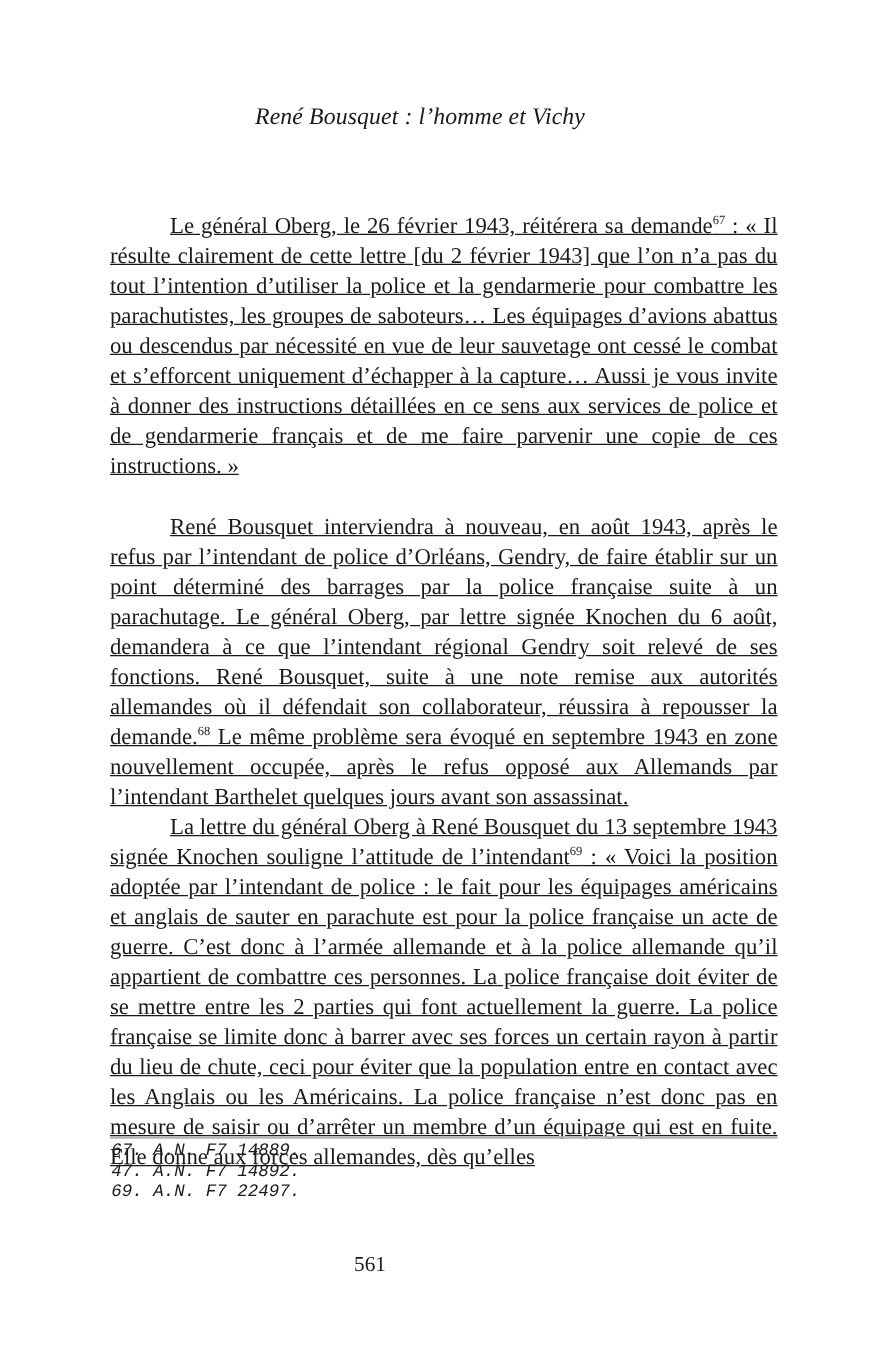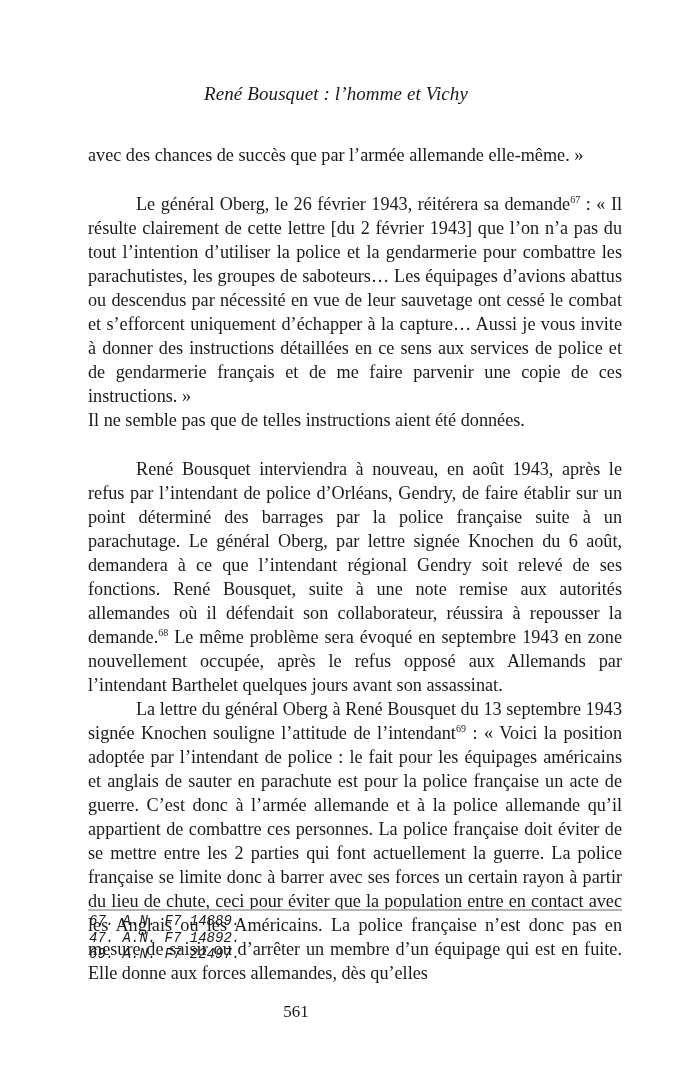--- a/index.html
+++ b/index.html
@@ -33,20 +33,21 @@
       font-size: 18.2px;
       line-height: 24px;
     }
     .text-block p {
       margin: 0;
       text-align: justify;
       text-align-last: left;
     }
     .text-block p.indent {
       text-indent: 48px;
+      text-decoration: underline;
     }
     .text-block p.gap-big {
       margin-top: 25px;
     }
     sup {
       font-size: 10px;
       line-height: 0;
       vertical-align: 7px;
     }
     .rule {
@@ -77,25 +78,23 @@
       text-align: center;
       font-size: 17px;
     }
   </style>
 </head>
 <body>
 
 <div class="running-head">René Bousquet : l’homme et Vichy</div>
 
 <div class="text-block">
-  <p><span>avec des chances de succès que par l’armée allemande elle-même. »</span></p>
 
   <p class="indent gap-big"><span>Le général Oberg, le 26 février 1943, réitérera sa demande</span><sup>67</sup><span> : « Il résulte clairement de cette lettre [du 2 février 1943] que l’on n’a pas du tout l’intention d’utiliser la police et la gendarmerie pour combattre les parachutistes, les groupes de saboteurs… Les équipages d’avions abattus ou descendus par nécessité en vue de leur sauvetage ont cessé le combat et s’efforcent uniquement d’échapper à la capture… Aussi je vous invite à donner des instructions détaillées en ce sens aux services de police et de gendarmerie français et de me faire parvenir une copie de ces instructions. »</span></p>
 
-  <p><span>Il ne semble pas que de telles instructions aient été données.</span></p>
 
   <p class="indent gap-big"><span>René Bousquet interviendra à nouveau, en août 1943, après le refus par l’intendant de police d’Orléans, Gendry, de faire établir sur un point déterminé des barrages par la police française suite à un parachutage. Le général Oberg, par lettre signée Knochen du 6 août, demandera à ce que l’intendant régional Gendry soit relevé de ses fonctions. René Bousquet, suite à une note remise aux autorités allemandes où il défendait son collaborateur, réussira à repousser la demande.</span><sup>68</sup><span> Le même problème sera évoqué en septembre 1943 en zone nouvellement occupée, après le refus opposé aux Allemands par l’intendant Barthelet quelques jours avant son assassinat.</span></p>
 
   <p class="indent"><span>La lettre du général Oberg à René Bousquet du 13 septembre 1943 signée Knochen souligne l’attitude de l’intendant</span><sup>69</sup><span> : « Voici la position adoptée par l’intendant de police : le fait pour les équipages américains et anglais de sauter en parachute est pour la police française un acte de guerre. C’est donc à l’armée allemande et à la police allemande qu’il appartient de combattre ces personnes. La police française doit éviter de se mettre entre les 2 parties qui font actuellement la guerre. La police française se limite donc à barrer avec ses forces un certain rayon à partir du lieu de chute, ceci pour éviter que la population entre en contact avec les Anglais ou les Américains. La police française n’est donc pas en mesure de saisir ou d’arrêter un membre d’un équipage qui est en fuite. Elle donne aux forces allemandes, dès qu’elles</span></p>
 </div>
 
 <div class="rule"></div>
 
 <div class="footnotes">
   <span class="footnote">67. A.N. F7 14889.</span>

